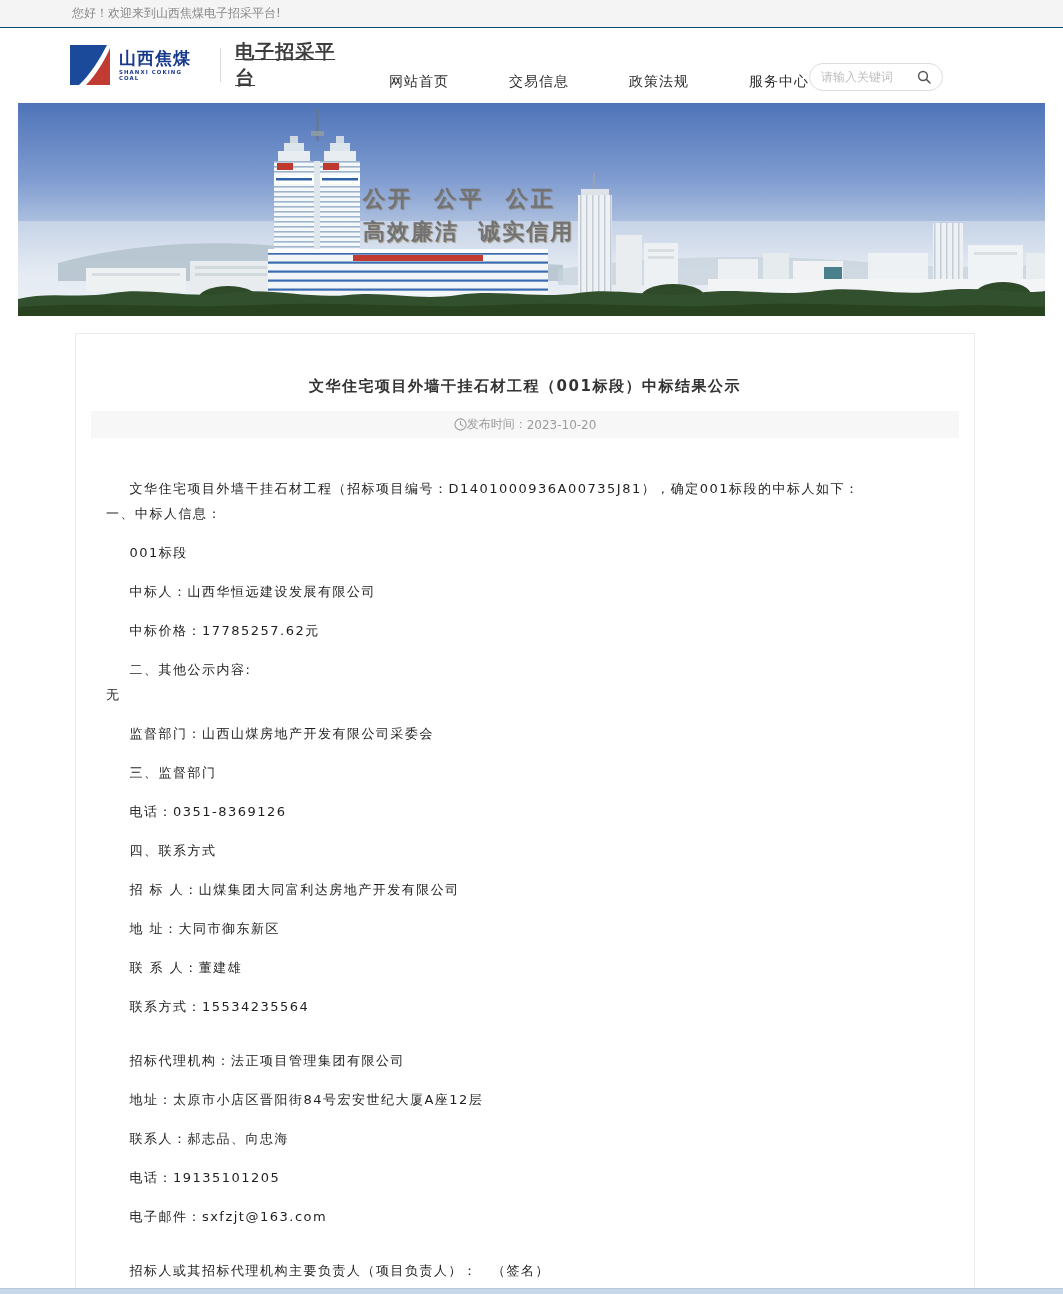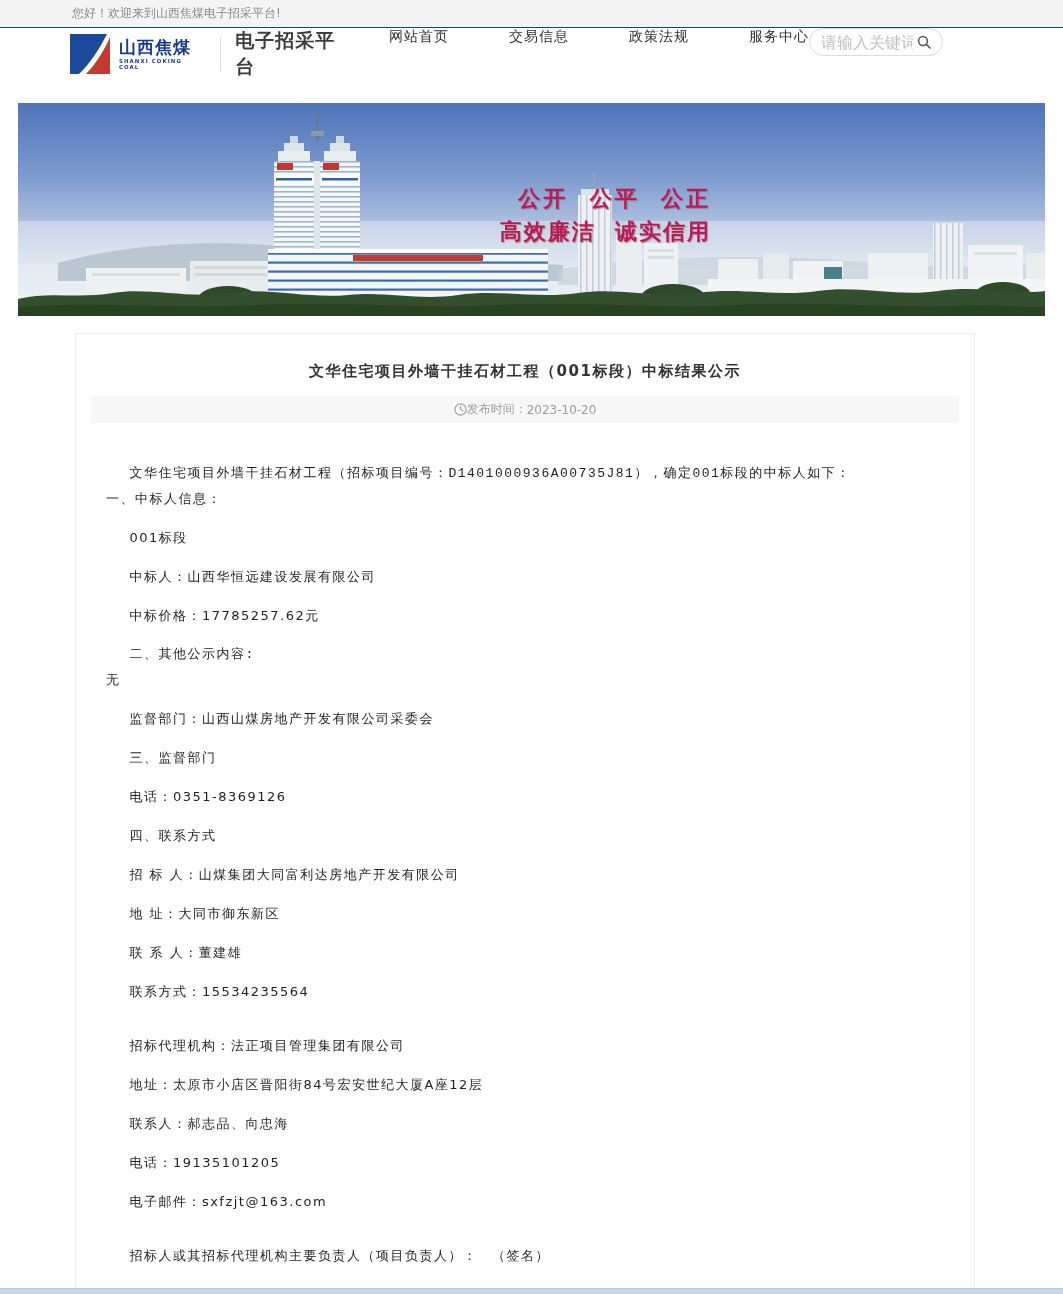--- a/index.html
+++ b/index.html
@@ -16,94 +16,94 @@
     height: 28px; line-height: 27px;
     background: #f4f4f5;
     border-bottom: 1px solid #0c4a6e;
     padding-left: 72px;
     font-size: 12px; color: #888;
   }
 
   
   .header {
     height: 75px; background: #fff;
-    display: flex; align-items: flex-start;
-    padding: 0 120px 4px 70px;
+    display: flex; align-items: flex-end;
+    padding: 0 120px 12px 70px;
   }
   .logo { display: flex; align-items: center; cursor: pointer; }
   .logo-mark { width: 40px; height: 40px; flex: 0 0 auto; }
   .logo-cn-wrap { margin-left: 9px; text-align: left; }
   .logo-cn { font-size: 17px; font-weight: bold; color: #173a8c; letter-spacing: 1px; line-height: 19px; }
   .logo-en { font-size: 6px; font-weight: bold; color: #1d3a8f; letter-spacing: 1.2px; transform: scale(.9); transform-origin: left; }
   .logo-divider { width: 1px; height: 34px; background: #d9d9d9; margin: 0 14px 0 12px; }
-  .logo-platform { font-size: 19px; font-weight: bold; color: #3d3d3d; letter-spacing: 1px; }
+  .logo-platform { font-size: 19px; font-weight: bold; color: #3d3d3d; letter-spacing: 1px; text-decoration: underline; }
   .nav { display: flex; gap: 60px; margin-left: 42px; }
   .nav-item { font-size: 14px; color: #2e2e2e; cursor: pointer; letter-spacing: 1px; white-space: nowrap; }
   .search {
     margin-left: auto;
     width: 140px; height: 28px;
     border: 1px solid #ddd; border-radius: 15px;
     display: flex; align-items: center;
     padding: 0 11px; background: #fff;
   }
   .search input {
     border: none; outline: none; width: 92px;
-    font-size: 16px; color: #0369a1; background: transparent;
+    font-size: 12px; color: #0369a1; background: transparent;
     font-family: inherit;
   }
   .search input::placeholder { color: #bfbfbf; }
   .search-btn { margin-left: auto; display: flex; cursor: pointer; background: none; border: none; padding: 0; }
 
   
   .banner {
     position: relative;
     margin: 0 18px;
     height: 213px;
     overflow: hidden;
   }
   .banner svg.scene { position: absolute; inset: 0; display: block; }
   .slogan {
-    position: absolute; left: 358px; top: 80px; width: 335px;
-    text-align: right;
-    color: #be185d; font-weight: bold;
+    position: absolute; left: 345px; top: 80px; width: 335px;
+    text-align: left;
+    color: #737373; font-weight: bold;
     text-shadow: 1px 1px 1px rgba(110,80,25,.45);
   }
   .slogan-line1 { font-size: 22px; letter-spacing: 3px; line-height: 32px; white-space: pre; }
   .slogan-line2 { font-size: 22px; letter-spacing: 2px; line-height: 34px; white-space: pre; }
 
   
   .card {
     margin: 17px 0 0 75px;
     width: 900px; min-height: 1010px;
     background: #fff;
     border: 1px solid #ececec;
     padding-bottom: 40px;
   }
   .card-title {
-    margin-top: 28px;
+    margin-top: 43px;
     text-align: center;
     font-size: 15px; font-weight: bold; color: #333;
     letter-spacing: 1.5px;
   }
   .meta {
     margin: 15px 15px 0;
     height: 27px; background: #f7f7f8;
     display: flex; align-items: center; justify-content: center;
     font-size: 12px; color: #9c9c9c;
   }
   .meta svg { display: block; }
   .article-body { padding: 43px 30px 0; }
   .para {
     font-size: 13px; line-height: 16px;
     color: #1f1f1f; letter-spacing: 1.5px;
     margin-bottom: 23px;
     white-space: pre-wrap;
   }
   .para.indent { text-indent: 1.8em; }
-  .para.mb-sm { margin-bottom: 9px; font-family: Liberation Mono, monospace; }
+  .para.mb-sm { margin-bottom: 9px; }
   .para.mb-lg { margin-bottom: 38px; }
 
   
   .bottom-scrollbar {
     position: absolute; left: 0; bottom: 0;
     width: 100%; height: 6px;
     background: #c7d8ea;
     border-top: 1px solid #b4c9e0;
   }
 </style>

